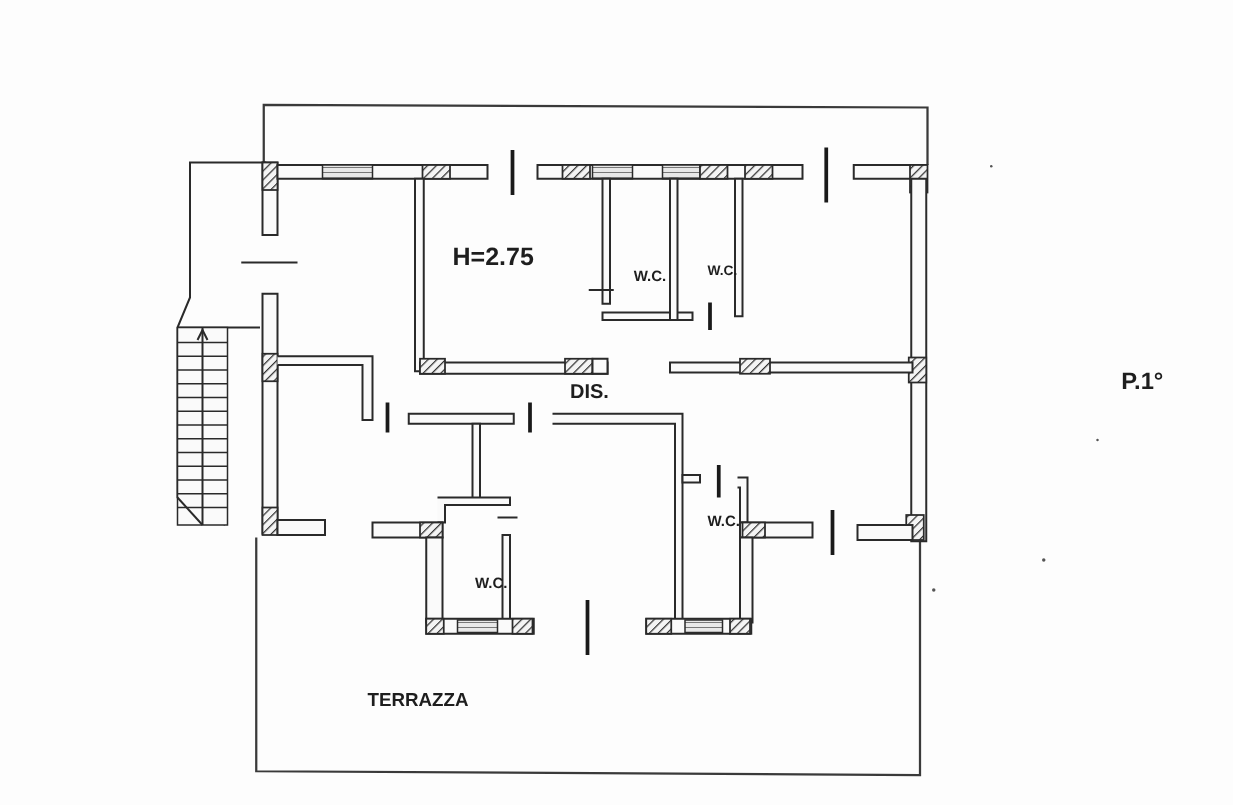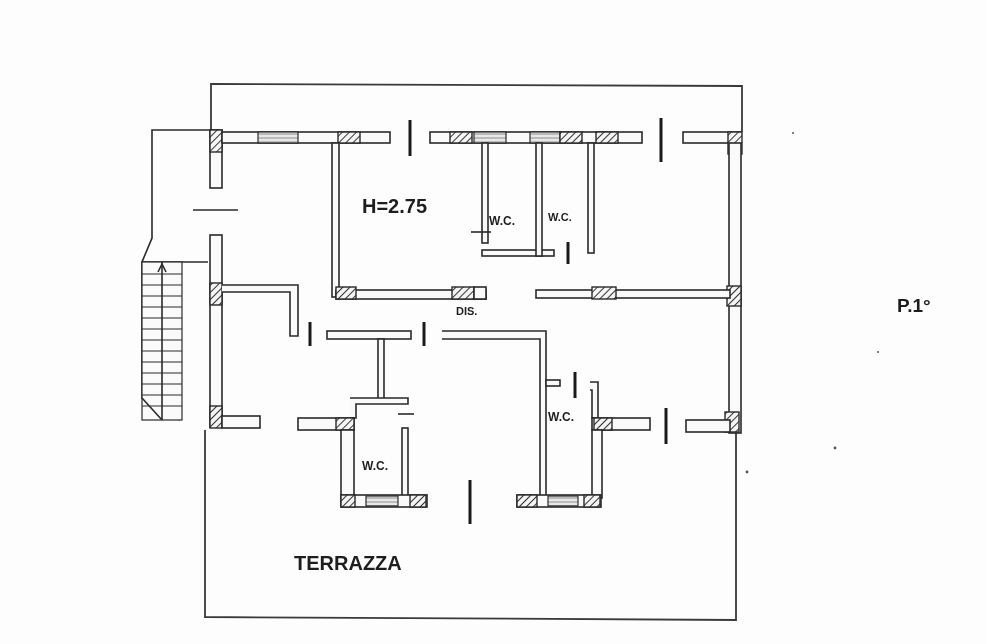--- a/index.html
+++ b/index.html
@@ -7,24 +7,24 @@
     #plan { position: absolute; left: 0; top: 0; width: 986px; height: 644px; }
     .wall { fill: #fafafa; stroke: #2a2a2a; stroke-width: 1.6; }
     .thin { fill: none; stroke: #2a2a2a; stroke-width: 1.6; }
     .pillar { fill: url(#hatch); stroke: #2a2a2a; stroke-width: 1.4; }
     .win { fill: url(#winfill); stroke: #2a2a2a; stroke-width: 1.2; }
     .door { stroke: #1a1a1a; stroke-width: 3; }
     .outline { fill: none; stroke: #3a3a3a; stroke-width: 1.8; }
     .stair { fill: #fafafa; stroke: #2a2a2a; stroke-width: 1.2; }
     .lbl { position: absolute; font-family: "Liberation Sans", sans-serif; font-weight: bold; color: #1e1e1e; white-space: nowrap; }
     .lbl-h { left: 362px; top: 195px; font-size: 20px; }
-    .lbl-wc { font-size: 12px; }
-    .lbl-dis { left: 456px; top: 305px; font-size: 11px; font-weight: bold; }
+    .lbl-wc { font-size: 12px; margin-left: 18px; }
+    .lbl-dis { left: 456px; top: 305px; font-size: 16px; font-weight: bold; }
     .lbl-floor { left: 897px; top: 295px; font-size: 19px; }
-    .lbl-terr { left: 294px; top: 552px; font-size: 20px; }
+    .lbl-terr { left: 294px; top: 552px; font-size: 15px; }
     .speck { fill: #555; }
   </style>
 </head>
 <body>
 
 <svg id="plan" viewBox="0 0 986 644" xmlns="http://www.w3.org/2000/svg">
   <defs>
     <pattern id="hatch" width="5" height="5" patternUnits="userSpaceOnUse" patternTransform="rotate(45)">
       <rect width="5" height="5" fill="#f4f4f4"></rect>
       <line x1="0" y1="0" x2="0" y2="5" stroke="#333" stroke-width="2"></line>

